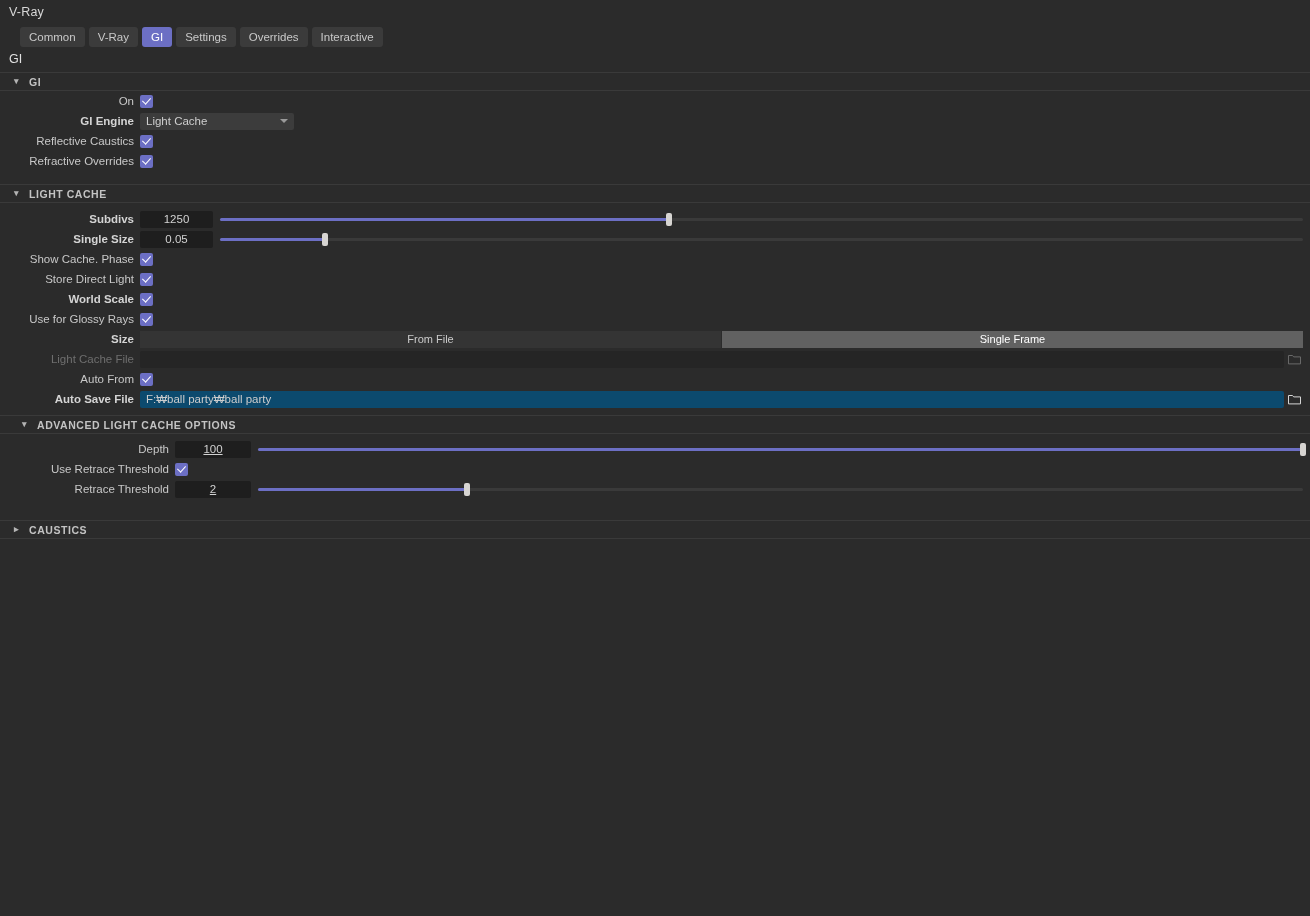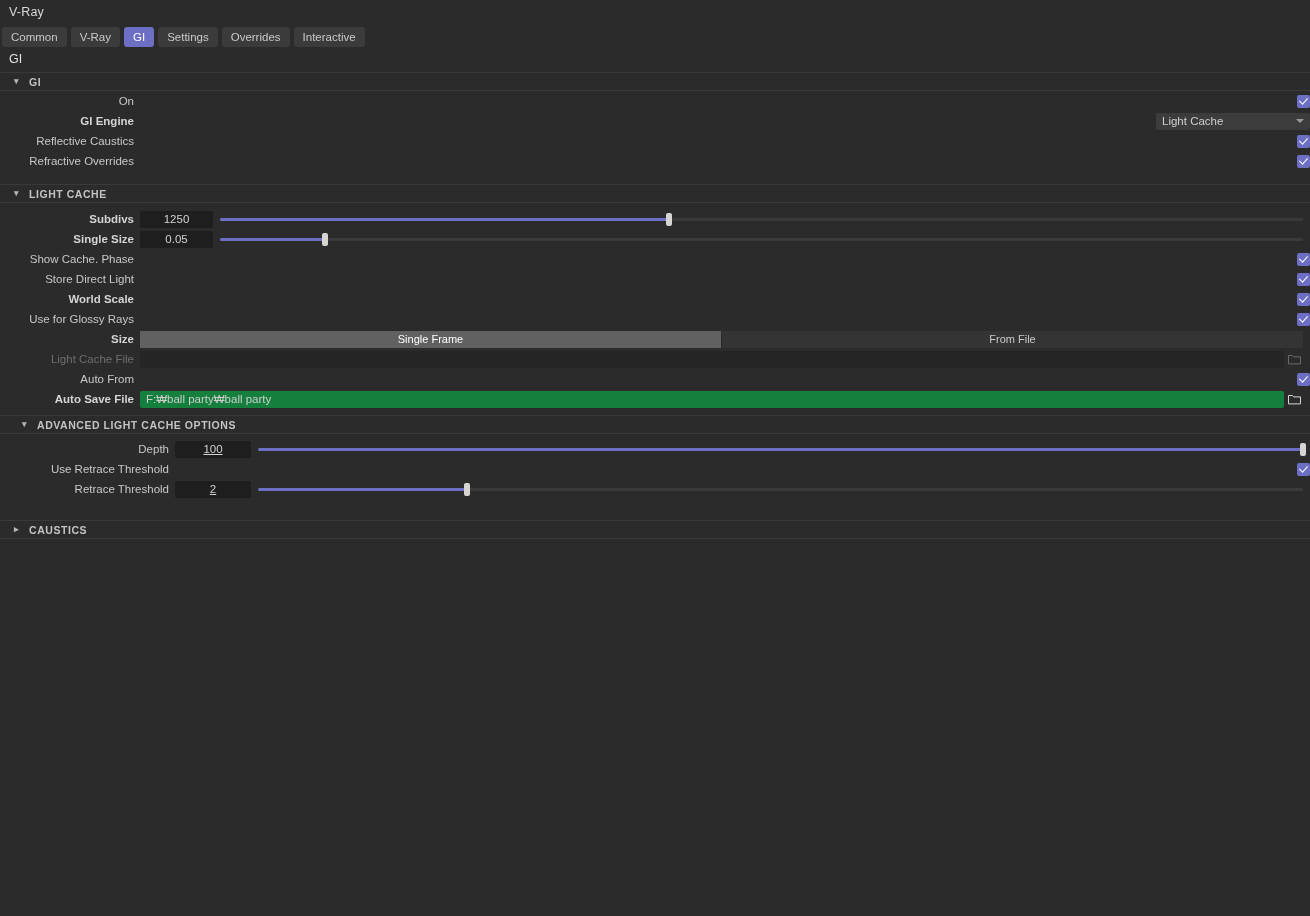--- a/index.html
+++ b/index.html
@@ -17,21 +17,21 @@
     height: 26px;
     padding: 5px 0 0 9px;
     color: #d8d8d8;
     font-size: 12.5px;
     letter-spacing: .2px;
   }
 
   
   .tabbar {
     height: 22px;
-    padding-left: 2px;
+    padding-left: 20px;
     display: flex;
     align-items: center;
     gap: 4px;
   }
   .tab {
     height: 20px;
     padding: 0 9px;
     display: flex;
     align-items: center;
     justify-content: center;
@@ -76,21 +76,20 @@
     margin-right: 3px;
     line-height: 1;
   }
 
   
   .row {
     height: 20px;
     display: flex;
     align-items: center;
     position: relative;
-    justify-content: space-between;
   }
   .lbl {
     color: #c8c8c8;
     font-size: 11.5px;
     text-align: right;
     padding-right: 6px;
     white-space: nowrap;
   }
   .lbl.bold   { font-weight: bold; color: #d4d4d4; }
   .lbl.dim    { color: #6e6e6e; }
@@ -207,21 +206,21 @@
     cursor: pointer;
     border-right: 1px solid #2b2b2b;
   }
   .seg:last-child { border-right: 0; }
   .seg.on { background: #616161; color: #ffffff; }
 
   
   .filefield {
     height: 17px;
     flex: 1 1 auto;
-    background: #15803d;
+    background: #0c4a6e;
     border-radius: 2px;
     display: flex;
     align-items: center;
     padding: 0 6px;
     color: #cdcdcd;
     font-size: 11.5px;
     cursor: text;
     overflow: hidden;
     white-space: nowrap;
   }
@@ -329,22 +328,22 @@
 </div>
 
 <div class="row">
   <div class="lbl w1">Use for Glossy Rays</div>
   <div class="cb"></div>
 </div>
 
 <div class="row">
   <div class="lbl w1 bold">Size</div>
   <div class="segmented">
+    <div class="seg">From File</div>
     <div class="seg on">Single Frame</div>
-    <div class="seg">From File</div>
   </div>
 </div>
 
 <div class="row">
   <div class="lbl w1 dim">Light Cache File</div>
   <div class="filefield disabled"></div>
   <div class="folder-btn disabled">
     <svg width="13" height="11" viewBox="0 0 13 11" aria-hidden="true">
       <path d="M0.5 1.5 h4 l1.2 1.4 h6.8 v7 h-12 z" fill="none" stroke="#cfcfcf" stroke-width="1"></path>
     </svg>

